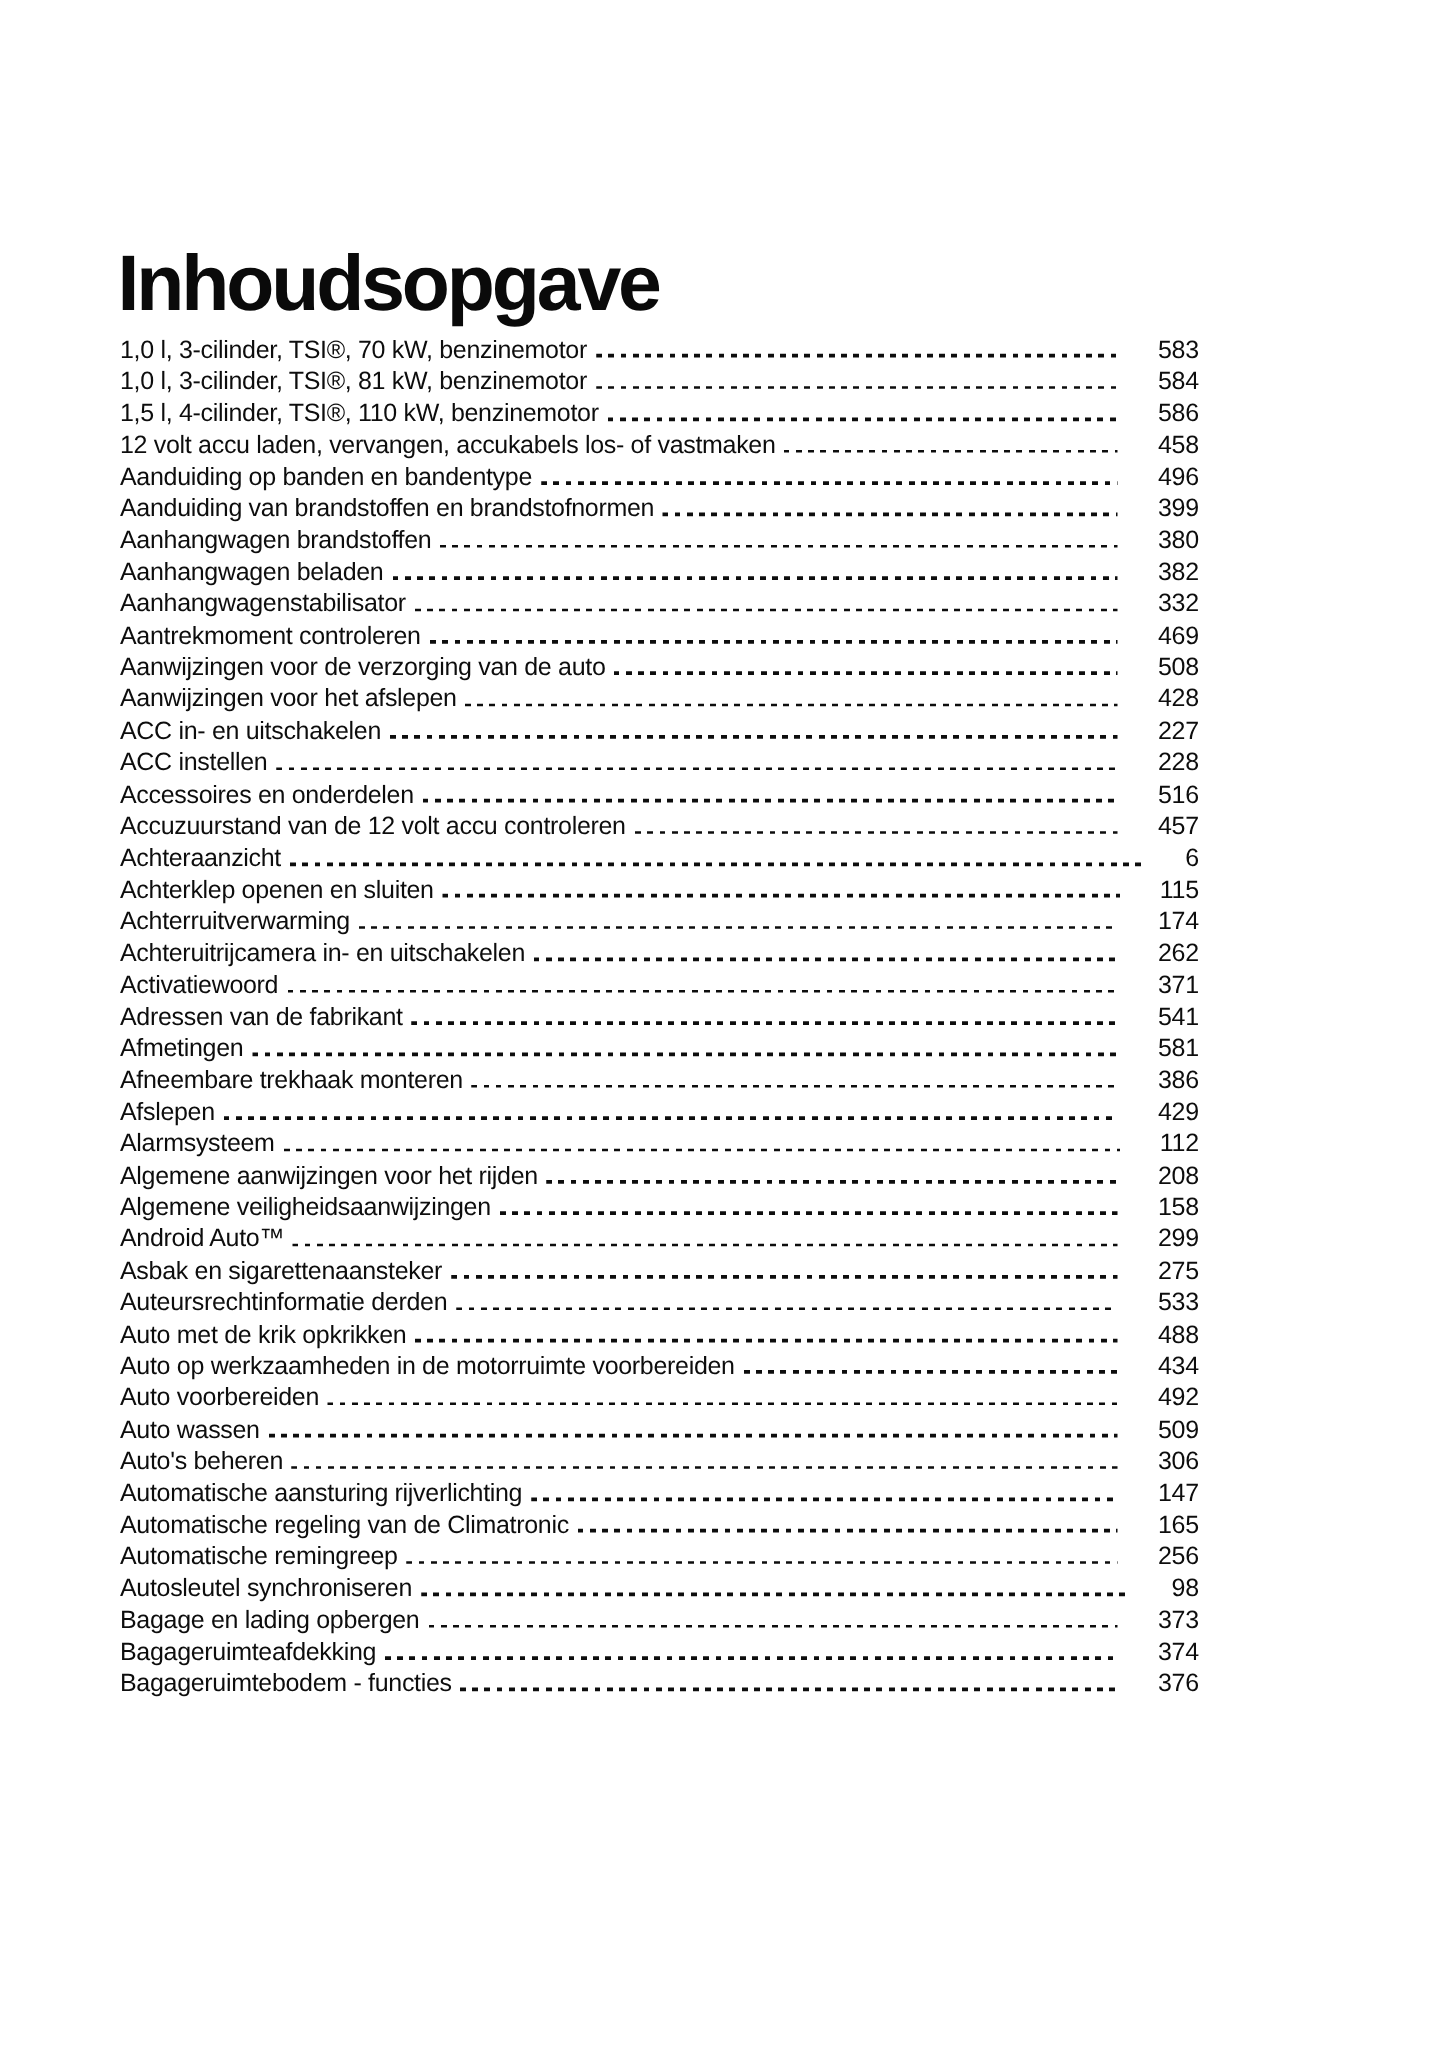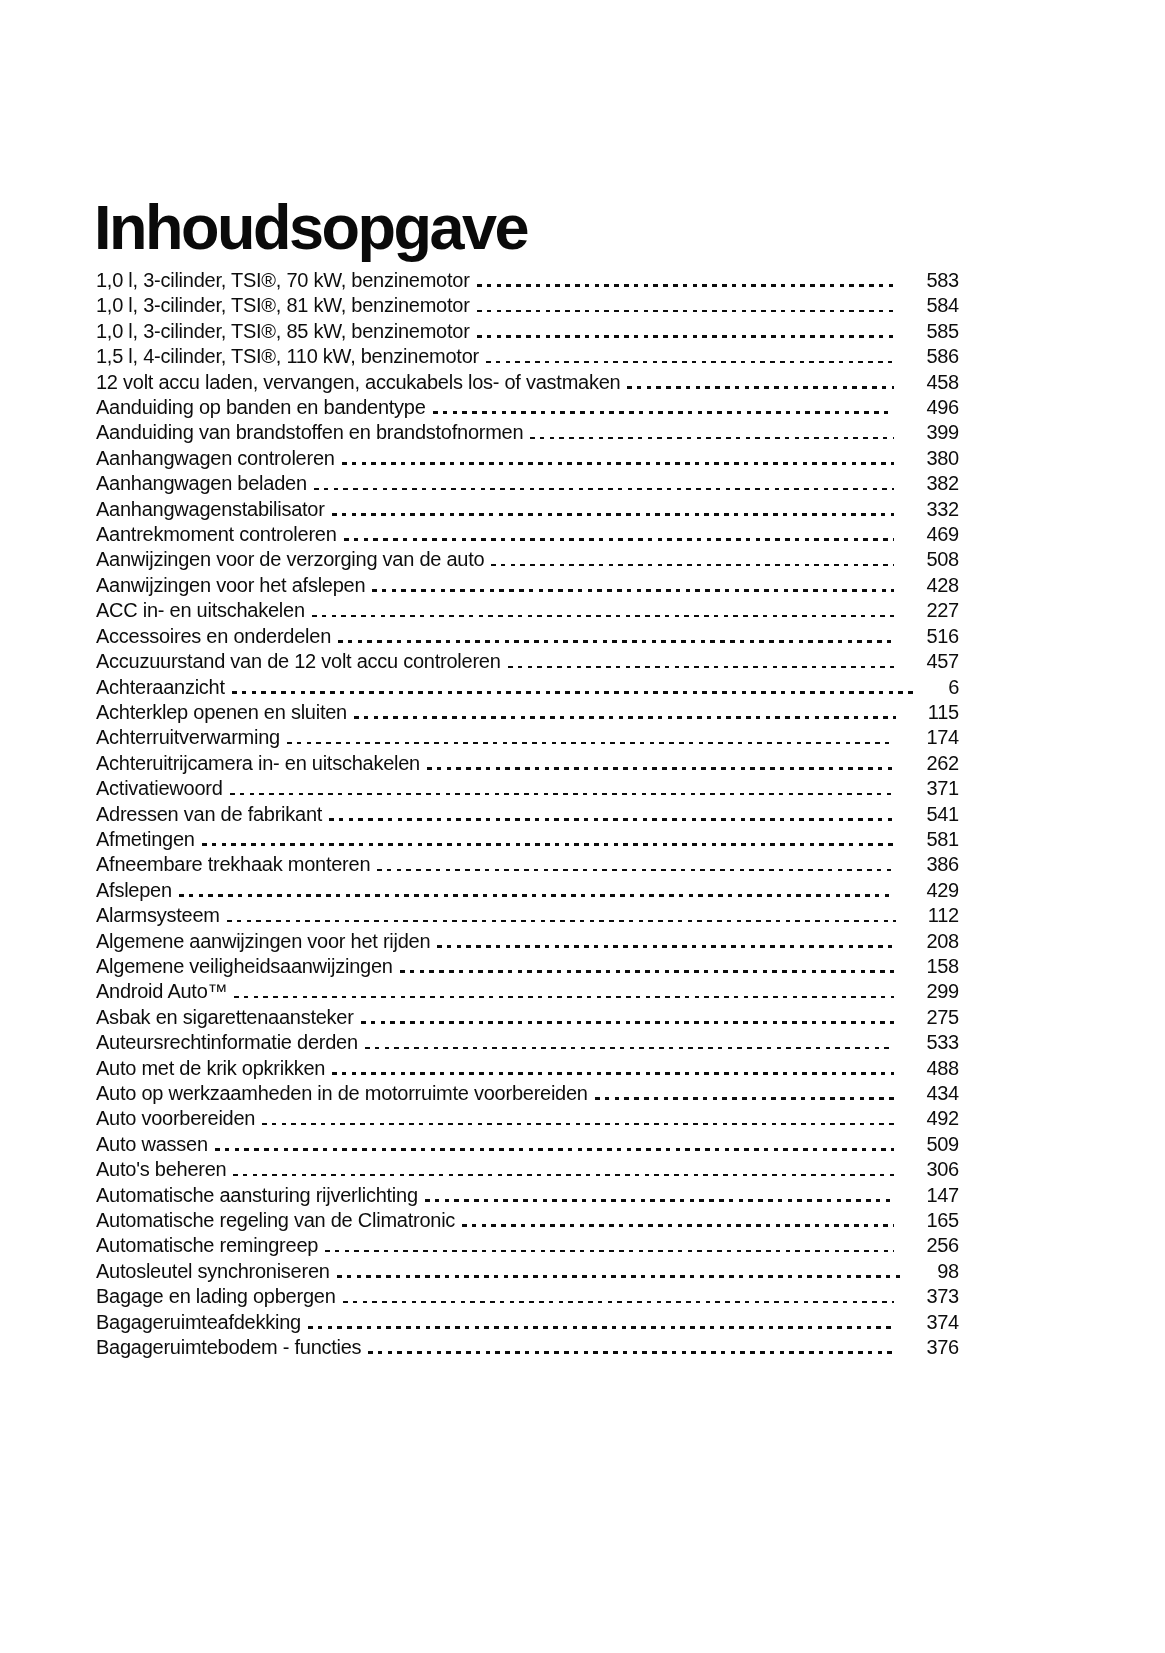--- a/index.html
+++ b/index.html
@@ -73,25 +73,20 @@
     <span class="leader"></span>
     <span class="entry-page">583</span>
   </div>
 
   <div class="entry">
     <span class="entry-label">1,0 l, 3-cilinder, TSI®, 81 kW, benzinemotor</span>
     <span class="leader"></span>
     <span class="entry-page">584</span>
   </div>
 
-  <div class="entry">
-    <span class="entry-label">1,0 l, 3-cilinder, TSI®, 85 kW, benzinemotor</span>
-    <span class="leader"></span>
-    <span class="entry-page">585</span>
-  </div>
 
   <div class="entry">
     <span class="entry-label">1,5 l, 4-cilinder, TSI®, 110 kW, benzinemotor</span>
     <span class="leader"></span>
     <span class="entry-page">586</span>
   </div>
 
   <div class="entry">
     <span class="entry-label">12 volt accu laden, vervangen, accukabels los- of vastmaken</span>
     <span class="leader"></span>
@@ -104,21 +99,21 @@
     <span class="entry-page">496</span>
   </div>
 
   <div class="entry">
     <span class="entry-label">Aanduiding van brandstoffen en brandstofnormen</span>
     <span class="leader"></span>
     <span class="entry-page">399</span>
   </div>
 
   <div class="entry">
-    <span class="entry-label">Aanhangwagen controleren</span>
+    <span class="entry-label">Aanhangwagen brandstoffen</span>
     <span class="leader"></span>
     <span class="entry-page">380</span>
   </div>
 
   <div class="entry">
     <span class="entry-label">Aanhangwagen beladen</span>
     <span class="leader"></span>
     <span class="entry-page">382</span>
   </div>
 
@@ -145,20 +140,25 @@
     <span class="leader"></span>
     <span class="entry-page">428</span>
   </div>
 
   <div class="entry">
     <span class="entry-label">ACC in- en uitschakelen</span>
     <span class="leader"></span>
     <span class="entry-page">227</span>
   </div>
 
+  <div class="entry">
+    <span class="entry-label">ACC instellen</span>
+    <span class="leader"></span>
+    <span class="entry-page">228</span>
+  </div>
 
   <div class="entry">
     <span class="entry-label">Accessoires en onderdelen</span>
     <span class="leader"></span>
     <span class="entry-page">516</span>
   </div>
 
   <div class="entry">
     <span class="entry-label">Accuzuurstand van de 12 volt accu controleren</span>
     <span class="leader"></span>

